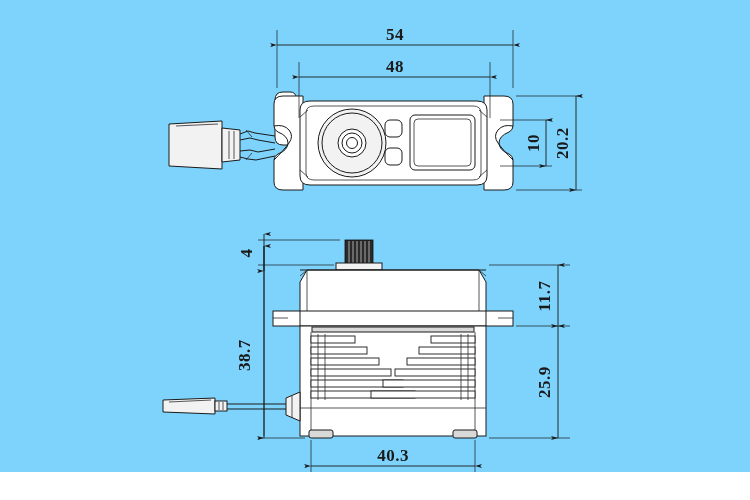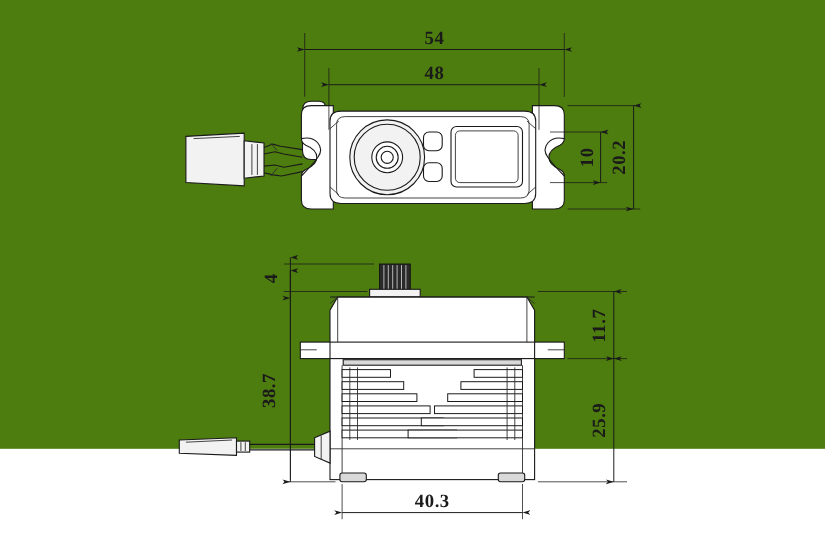--- a/index.html
+++ b/index.html
@@ -10,22 +10,22 @@
   }
   body {
     width: 750px;
     height: 500px;
     overflow: hidden;
     font-family: "Liberation Serif", serif;
   }
   #drawing-root {
     position: relative;
     width: 750px;
-    height: 408px;
-    background: #4d7c0f;
+    height: 472px;
+    background: #7dd3fc;
   }
   svg#tech-drawing {
     display: block;
     width: 750px;
     height: 500px;
   }
   .dim-text {
     font-family: "Liberation Serif", serif;
     font-size: 17px;
     font-weight: 700;

